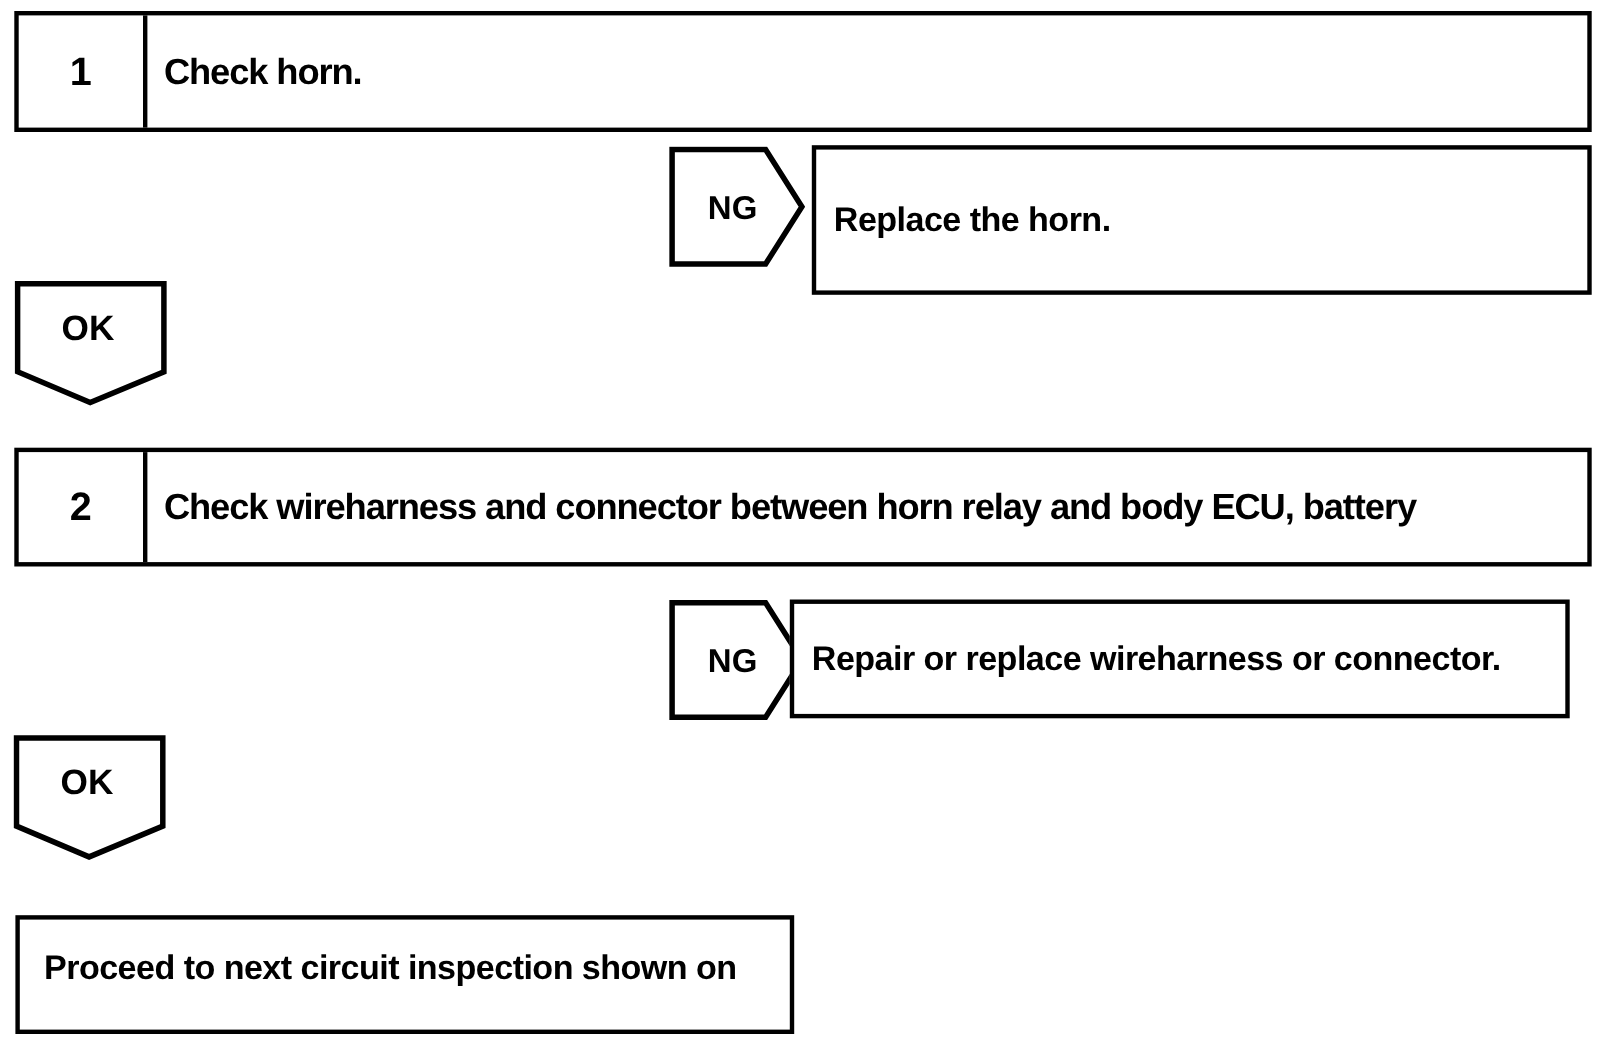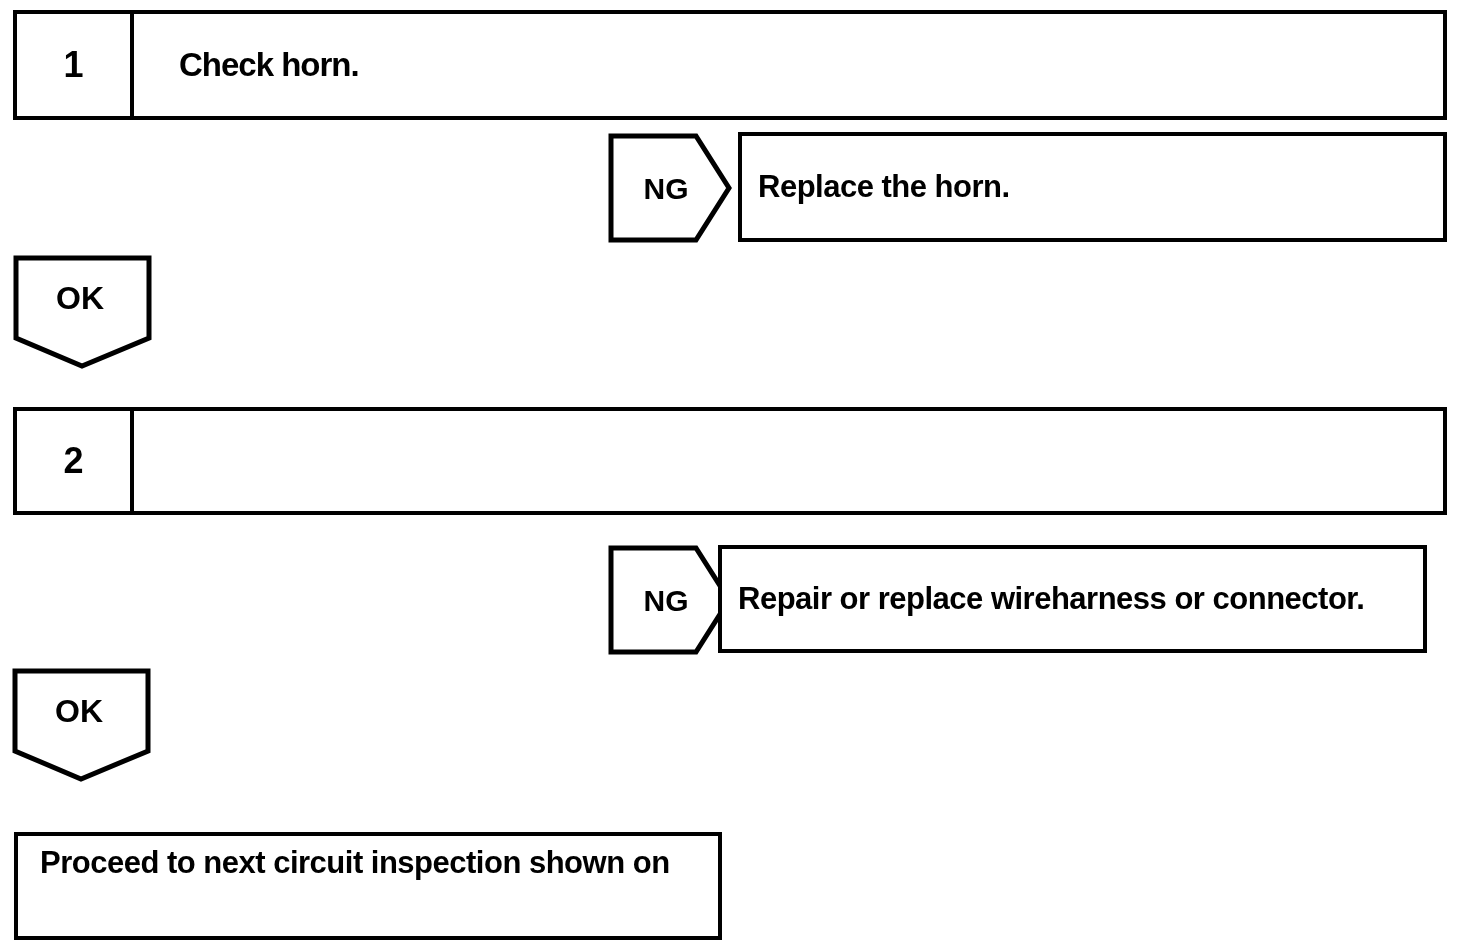--- a/index.html
+++ b/index.html
@@ -39,39 +39,39 @@
   .steptext {
     flex: 1 1 auto;
     display: flex;
     flex-direction: column;
     justify-content: center;
     padding-left: 15px;
     font-size: 33px;
     line-height: 38px;
     letter-spacing: -1px;
   }
-  .steptext .line { display: block; white-space: nowrap; margin-left: 30px; }
+  .steptext .line { display: block; white-space: nowrap; }
 
   
   .actionbox {
     box-sizing: border-box;
     border: 4px solid #000;
     background: #fff;
     display: flex;
     align-items: center;
     padding-left: 16px;
     font-size: 31px;
     letter-spacing: -0.5px;
     white-space: nowrap;
   }
   .resultbox {
     box-sizing: border-box;
     border: 4px solid #000;
     background: #fff;
-    padding: 9px 0 0 22px;
+    padding: 26px 0 0 22px;
     font-size: 31px;
     line-height: 36px;
     letter-spacing: -0.5px;
   }
   .resultbox .line { display: block; white-space: nowrap; }
 
   
   svg { display: block; }
   .svg-label {
     font-family: "Liberation Sans", sans-serif;
@@ -91,32 +91,33 @@
     <div class="steptext">
       <span class="line">Check horn.</span>
     </div>
   </div>
 
   <svg class="abs" style="left:608px; top:133px;" width="124" height="110" viewBox="0 0 124 110">
     <polygon points="3,3 88,3 121,55 88,107 3,107" fill="#ffffff" stroke="#000000" stroke-width="5"></polygon>
     <text class="svg-label ng-text" x="58" y="66" text-anchor="middle">NG</text>
   </svg>
 
-  <div class="abs actionbox" style="left:738px; top:132px; width:709px; height:110px;">
+  <div class="abs actionbox" style="left:738px; top:132px; width:709px; height:136px;">
     <span>Replace the horn.</span>
   </div>
 
   <svg class="abs" style="left:13px; top:255px;" width="140" height="114" viewBox="0 0 140 114">
     <polygon points="3,3 136,3 136,83 69,111 3,83" fill="#ffffff" stroke="#000000" stroke-width="5"></polygon>
     <text class="svg-label ok-text" x="67" y="54" text-anchor="middle">OK</text>
   </svg>
 
   <div class="abs stepbox" style="left:13px; top:407px; width:1434px; height:108px;">
     <div class="numcell">2</div>
     <div class="steptext">
+      <span class="line">Check wireharness and connector between horn relay and body ECU, battery</span>
     </div>
   </div>
 
   <svg class="abs" style="left:608px; top:545px;" width="124" height="110" viewBox="0 0 124 110">
     <polygon points="3,3 88,3 121,55 88,107 3,107" fill="#ffffff" stroke="#000000" stroke-width="5"></polygon>
     <text class="svg-label ng-text" x="58" y="66" text-anchor="middle">NG</text>
   </svg>
 
   <div class="abs actionbox" style="left:718px; top:545px; width:709px; height:108px;">
     <span>Repair or replace wireharness or connector.</span>

